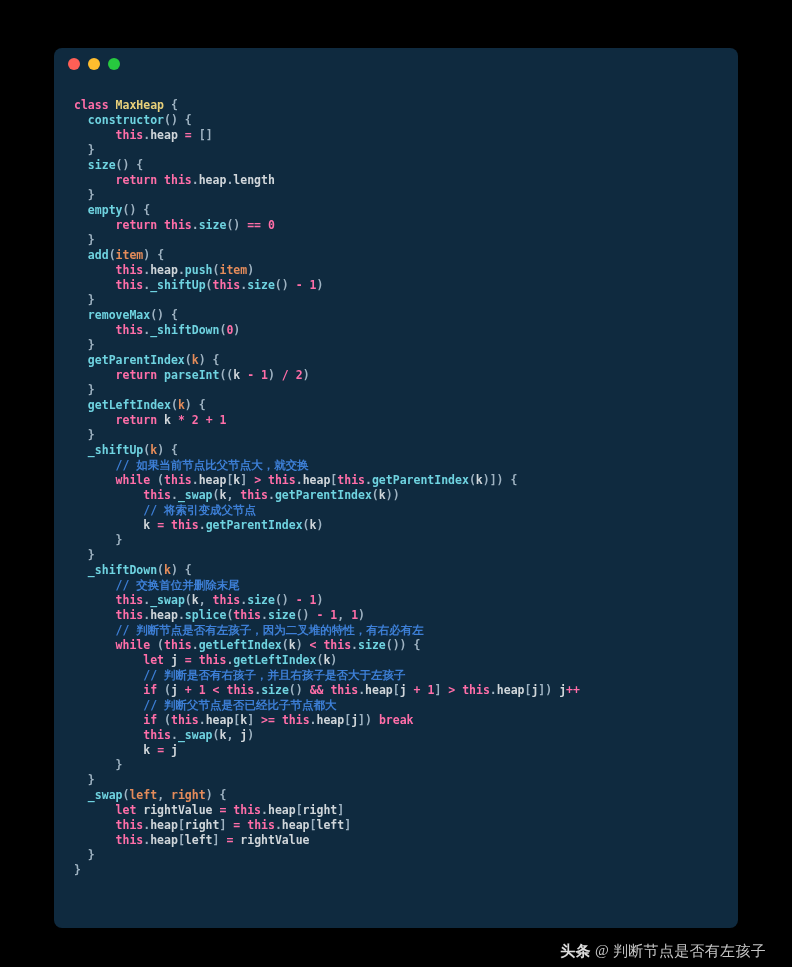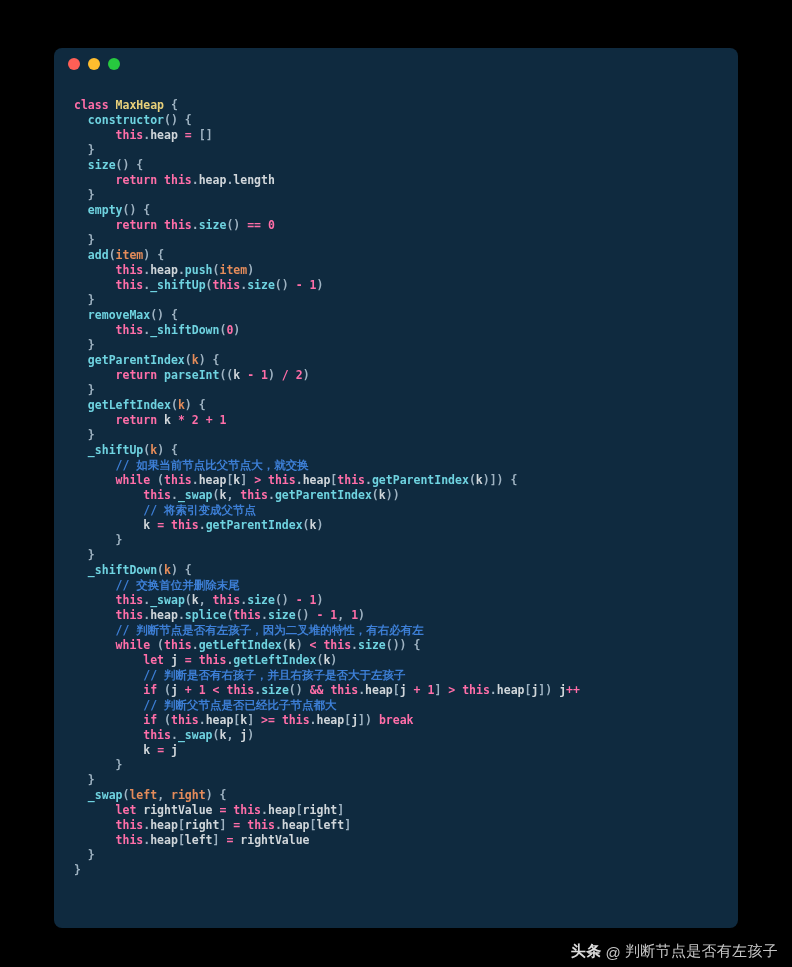--- a/index.html
+++ b/index.html
@@ -46,28 +46,28 @@
   .num  { color: #ff6ea8; }    
   .op   { color: #ff6ea8; }    
   .punc { color: #9fb3c2; }    
   .cmt  { color: #3d7fd6; font-style: normal; }
   .param{ color: #e38b5a; }
   .break{ color: #ff6ea8; }
   .txt  { color: #d0d6da; }
 
   .watermark {
     position: absolute;
-    right: 14px;
+    right: 26px;
     bottom: 6px;
     color: #dcdcdc;
-    font-family: Liberation Sans, sans-serif;
+    font-family: Liberation Serif, serif;
     font-size: 15px;
     letter-spacing: 0.3px;
     display: flex;
-    align-items: flex-end;
+    align-items: flex-start;
     gap: 4px;
   }
   .watermark .bold { font-weight: 700; }
   .watermark .at { font-weight: 400; opacity: 0.9; }
 </style>
 </head>
 <body>
 
 <div class="window">
   <div class="titlebar">

